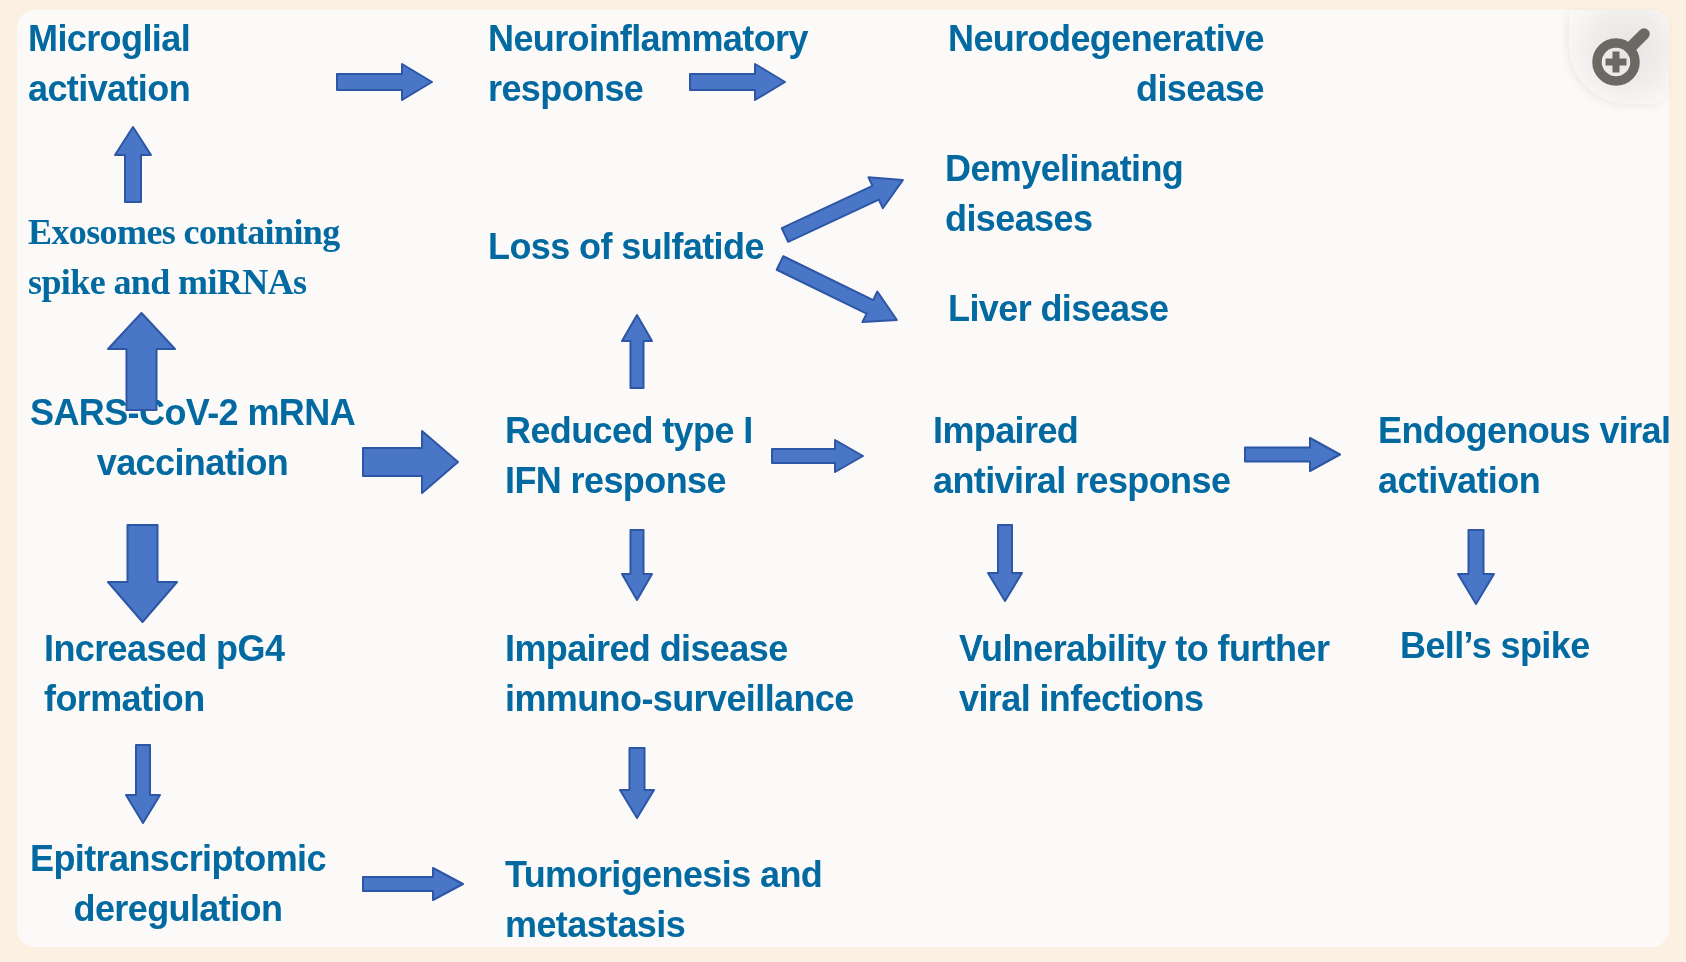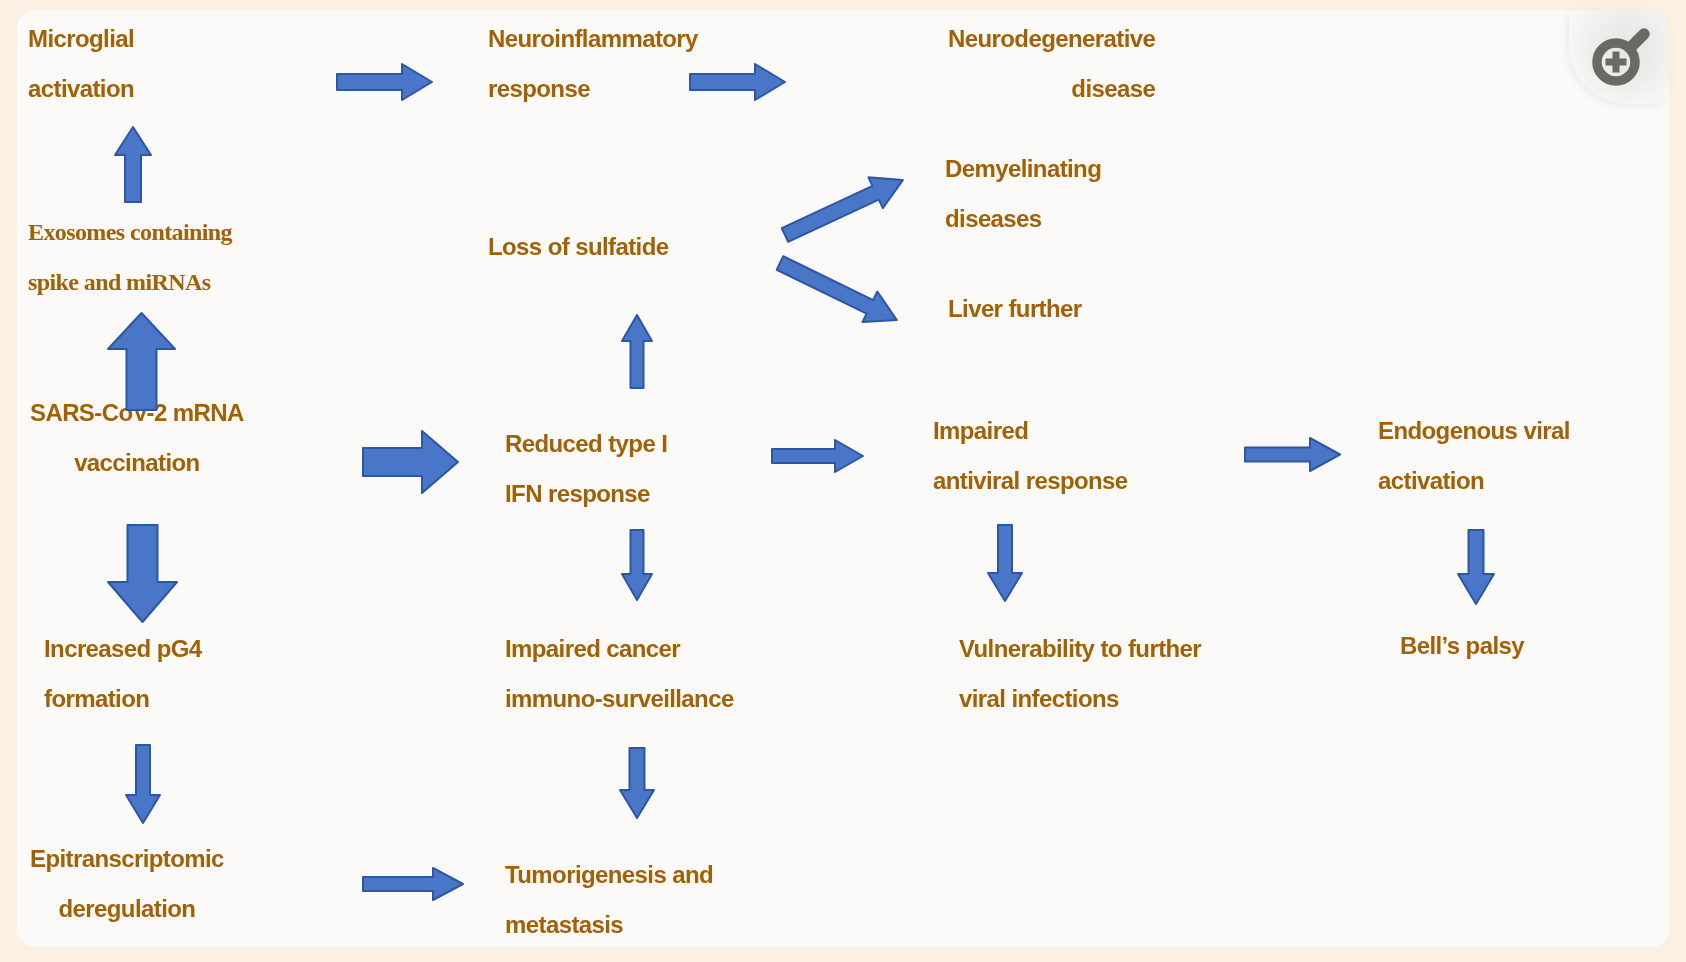--- a/index.html
+++ b/index.html
@@ -18,24 +18,24 @@
     position:absolute;
     left:17px; top:10px;
     width:1652px; height:937px;
     background:#fbfaf8;
     border-radius:18px;
   }
   .node{
     position:absolute;
     white-space:pre-line;
     font-weight:700;
-    font-size:24px;
+    font-size:36px;
     line-height:50px;
     letter-spacing:-0.6px;
-    color:#a16207;
+    color:#0369a1;
   }
   .arrow{
     position:absolute;
     overflow:visible;
   }
   .zoom-badge{
     position:absolute;
     top:0; right:0;
     width:100px; height:94px;
     background:radial-gradient(circle at 58% 42%, #e6e5e3 0%, #efeeec 45%, #f9f8f7 78%, #fefefe 100%);
@@ -64,36 +64,36 @@
 activation</div>
     <div class="node" style="left: 488px; top: 14px;">Neuroinflammatory
 response</div>
     <div class="node" style="left: 948px; top: 14px; text-align: right;">Neurodegenerative
 disease</div>
     <div class="node" style="left: 28px; top: 207px; font-family: Liberation Serif, serif;">Exosomes containing
 spike and miRNAs</div>
     <div class="node" style="left: 488px; top: 222px;">Loss of sulfatide</div>
     <div class="node" style="left: 945px; top: 144px;">Demyelinating
 diseases</div>
-    <div class="node" style="left: 948px; top: 284px;">Liver further</div>
+    <div class="node" style="left: 948px; top: 284px;">Liver disease</div>
     <div class="node" style="left: 30px; top: 388px; text-align: center;">SARS-CoV-2 mRNA
 vaccination</div>
-    <div class="node" style="left: 505px; top: 419px;">Reduced type I
+    <div class="node" style="left: 505px; top: 406px;">Reduced type I
 IFN response</div>
     <div class="node" style="left: 933px; top: 406px;">Impaired
 antiviral response</div>
     <div class="node" style="left: 1378px; top: 406px;">Endogenous viral
 activation</div>
     <div class="node" style="left: 44px; top: 624px;">Increased pG4
 formation</div>
-    <div class="node" style="left: 505px; top: 624px;">Impaired cancer
+    <div class="node" style="left: 505px; top: 624px;">Impaired disease
 immuno-surveillance</div>
     <div class="node" style="left: 917px; top: 624px; margin-left: 42px;">Vulnerability to further
 viral infections</div>
-    <div class="node" style="left: 1400px; top: 621px;">Bell’s palsy</div>
+    <div class="node" style="left: 1400px; top: 621px;">Bell’s spike</div>
     <div class="node" style="left: 30px; top: 834px; text-align: center;">Epitranscriptomic
 deregulation</div>
     <div class="node" style="left: 505px; top: 834px; margin-top: 16px;">Tumorigenesis and
 metastasis</div>
     <svg class="arrow" width="95" height="36" viewBox="0 0 95 36" style="left: 337px; top: 64px;">
       <polygon points="0,10 65,10 65,0 95,18 65,36 65,26 0,26" fill="#4a76c8" stroke="#2d56a5" stroke-width="2" stroke-linejoin="round"></polygon>
     </svg>
     <svg class="arrow" width="95" height="36" viewBox="0 0 95 36" style="left: 690px; top: 64px;">
       <polygon points="0,10 65,10 65,0 95,18 65,36 65,26 0,26" fill="#4a76c8" stroke="#2d56a5" stroke-width="2" stroke-linejoin="round"></polygon>
     </svg>

